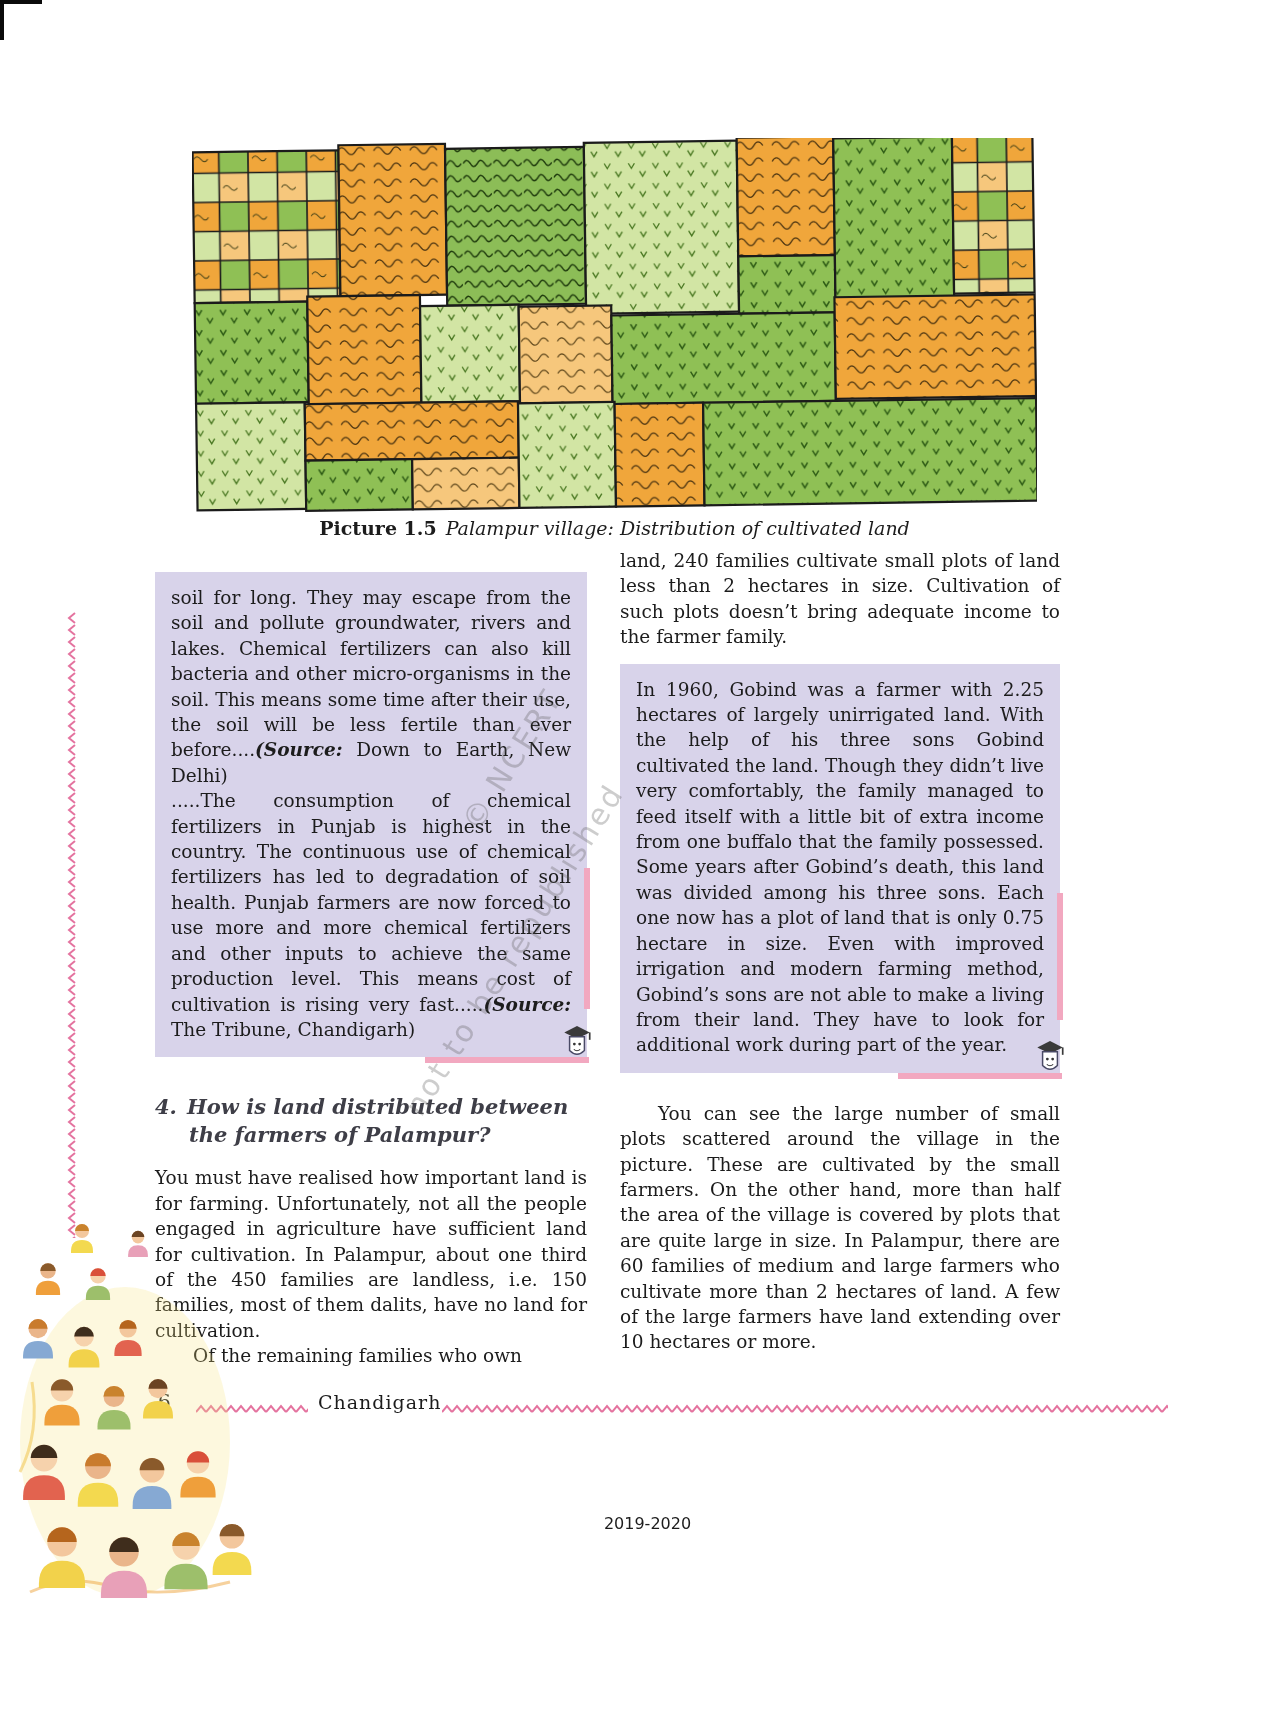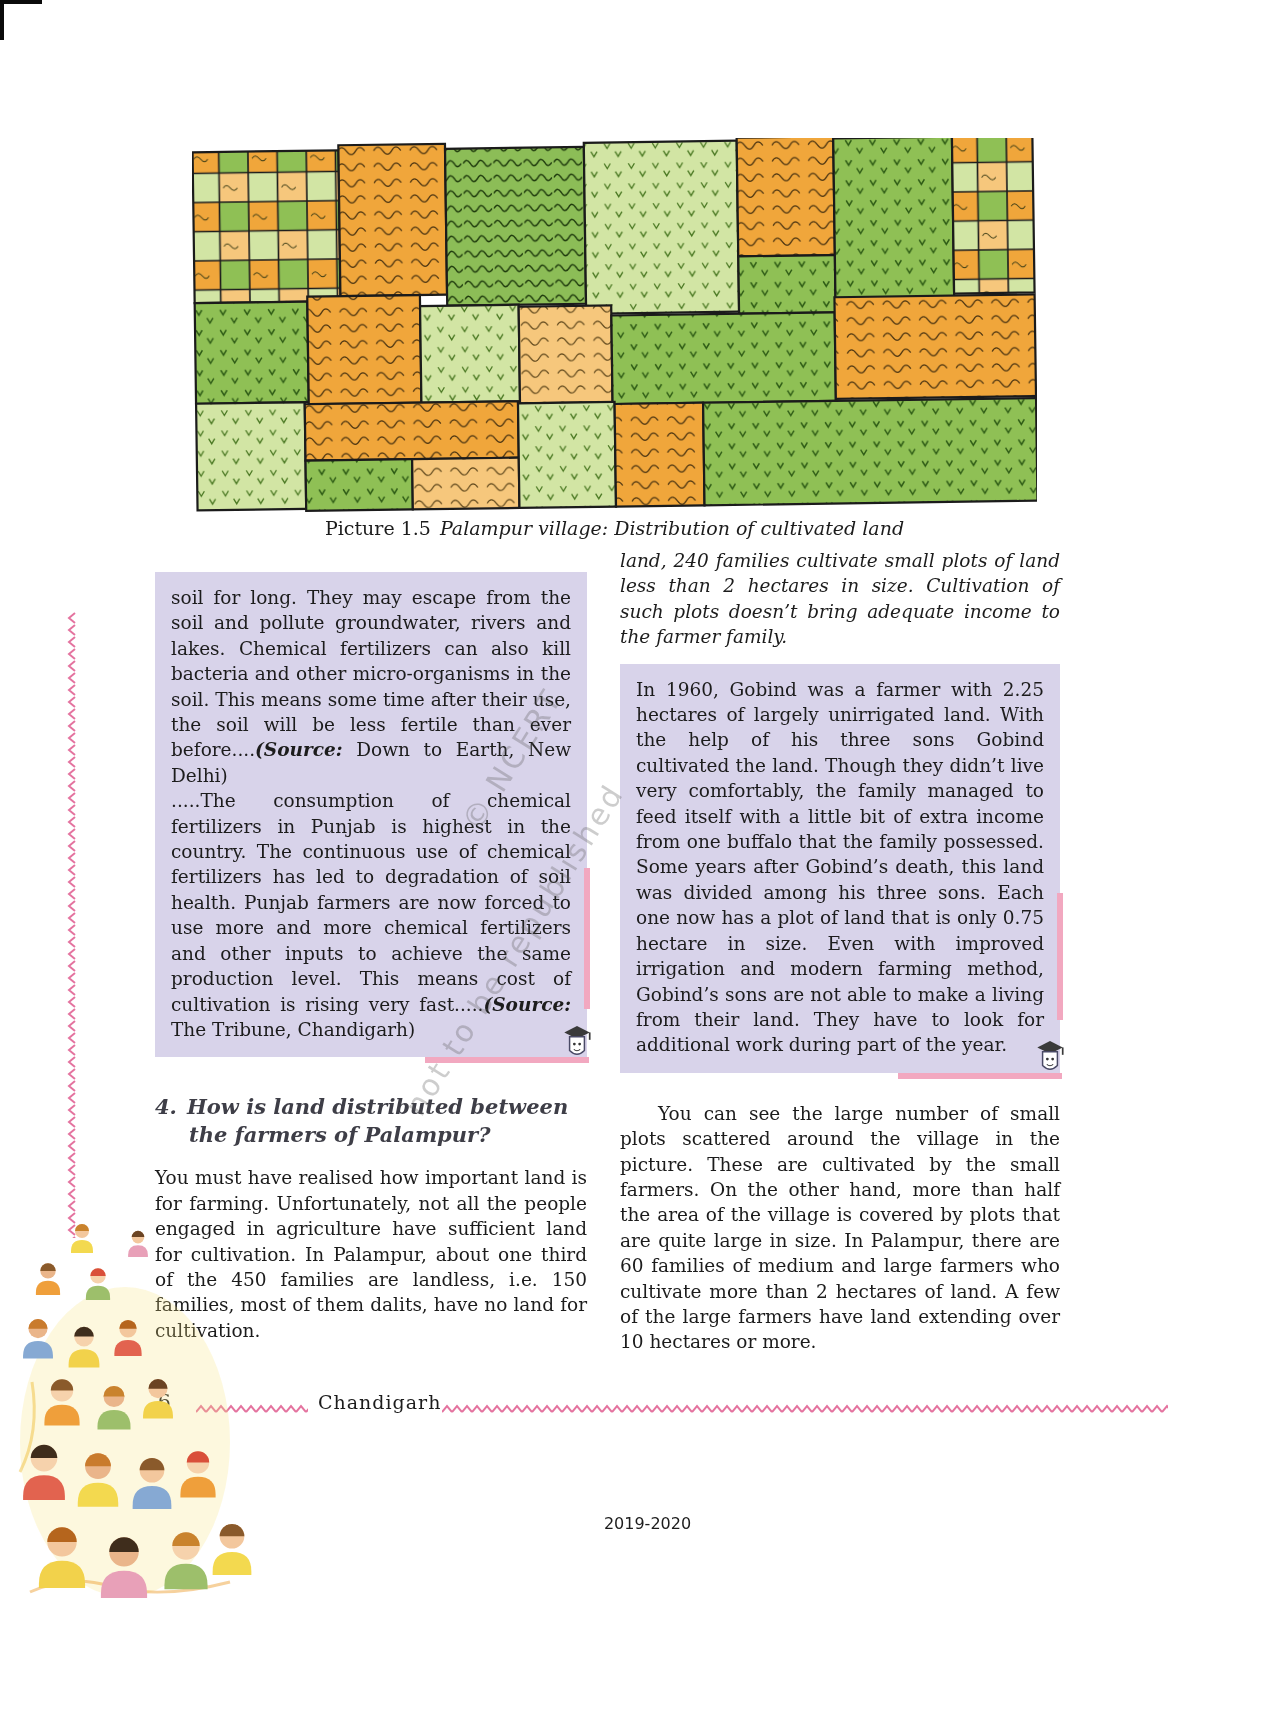--- a/index.html
+++ b/index.html
@@ -6,21 +6,21 @@
   html,body { background:#ffffff; }
   .page {
     position:relative; width:1275px; height:1710px; background:#fff;
     font-family:"DejaVu Serif","Liberation Serif",serif;
     color:var(--text-color,#1c1c1c); overflow:hidden;
   }
   .corner-mark{ position:absolute; left:0; top:0; width:42px; height:40px;
     border-left:4px solid #0a0a0a; border-top:4px solid #0a0a0a; }
   .map-wrap{ position:absolute; left:192px; top:138px; }
   .caption{ position:absolute; left:192px; top:517px; width:845px; text-align:center; font-size:19px; }
-  .cap-label{ font-weight:normal; }
+  .cap-label{ font-weight:bold; }
   .cap-text{ font-style:italic; margin-left:9px; }
 
   .vline{ position:absolute; left:66px; top:612px; }
 
   .col{ position:absolute; top:548px; text-align:justify; font-size:18.5px; line-height:25.4px; }
   .col-left{ left:155px; width:432px;margin-top:24px; }
   .col-right{ left:620px; width:440px; }
 
   .pbox{ background:var(--box-purple,#d8d3ea); padding:13px 16px 15px; position:relative; }
   .pbox p{ margin:0; }
@@ -30,21 +30,21 @@
   .gobind .bar-v{ top:56%; height:31%; }
   .bar-h{ position:absolute; bottom:-6px; right:-2px; width:164px; height:6px; background:var(--accent-pink,#f2a8c0); }
   .scholar{ position:absolute; right:-4px; bottom:-10px; }
 
   .sec-head{ margin:36px 0 16px; font-size:21px; line-height:28px; font-weight:bold;
     color:var(--heading-color,#3e3e47); text-align:left; padding-left:34px; text-indent:-34px;font-style:italic; }
   .sec-head .num{ margin-right:10px; }
   .body{ margin:0; }
   .indent{ text-indent:38px; }
   .col-right .pbox{ margin:14px 0 28px; }
-  .col-right .body.first{ margin-bottom:0;font-style:italic; }
+  .col-right .body.first{ margin-bottom:0; }
 
   .watermark{ position:absolute; font-family:"DejaVu Sans","Liberation Sans",sans-serif;
     font-size:30px; letter-spacing:3px; white-space:nowrap;
     color:var(--watermark-color,rgba(90,90,90,0.3)); transform:rotate(-58deg); z-index:5; }
   #wm1{ left:432px; top:742px; }
   #wm2{ left:322px; top:932px; }
 
   .footer-num{ position:absolute; left:158px; top:1390px; font-size:20px; }
   .footer-subject{ position:absolute; left:318px; top:1391px; font-size:19px; letter-spacing:1px; }
   .zz-left{ position:absolute; left:196px; top:1400px; }
@@ -147,20 +147,21 @@
           <circle cx="10.5" cy="18" r="1.3" fill="#333"></circle>
           <circle cx="15.5" cy="18" r="1.3" fill="#333"></circle>
           <path d="M10 23 q3 2.5 6 0" stroke="#333" stroke-width="1" fill="none"></path>
         </svg>
       </div>
     </div>
 
     <h3 class="sec-head"><span class="num">4.</span><span>How is land distributed between the farmers of Palampur?</span></h3>
 
     <p class="body">You must have realised how important land is for farming. Unfortunately, not all the people engaged in agriculture have sufficient land for cultivation. In Palampur, about one third of the 450 families are landless, i.e. 150 families, most of them dalits, have no land for cultivation.</p>
+    <p class="body indent">Of the remaining families who own</p>
   </div>
 
   <div class="col col-right">
     <p class="body first">land, 240 families cultivate small plots of land less than 2 hectares in size. Cultivation of such plots doesn’t bring adequate income to the farmer family.</p>
 
     <div class="pbox gobind">
       <p>In 1960, Gobind was a farmer with 2.25 hectares of largely unirrigated land. With the help of his three sons Gobind cultivated the land. Though they didn’t live very comfortably, the family managed to feed itself with a little bit of extra income from one buffalo that the family possessed. Some years after Gobind’s death, this land was divided among his three sons. Each one now has a plot of land that is only 0.75 hectare in size. Even with improved irrigation and modern farming method, Gobind’s sons are not able to make a living from their land. They have to look for additional work during part of the year.</p>
       <div class="bar-v"></div>
       <div class="bar-h"></div>
       <div class="scholar">

